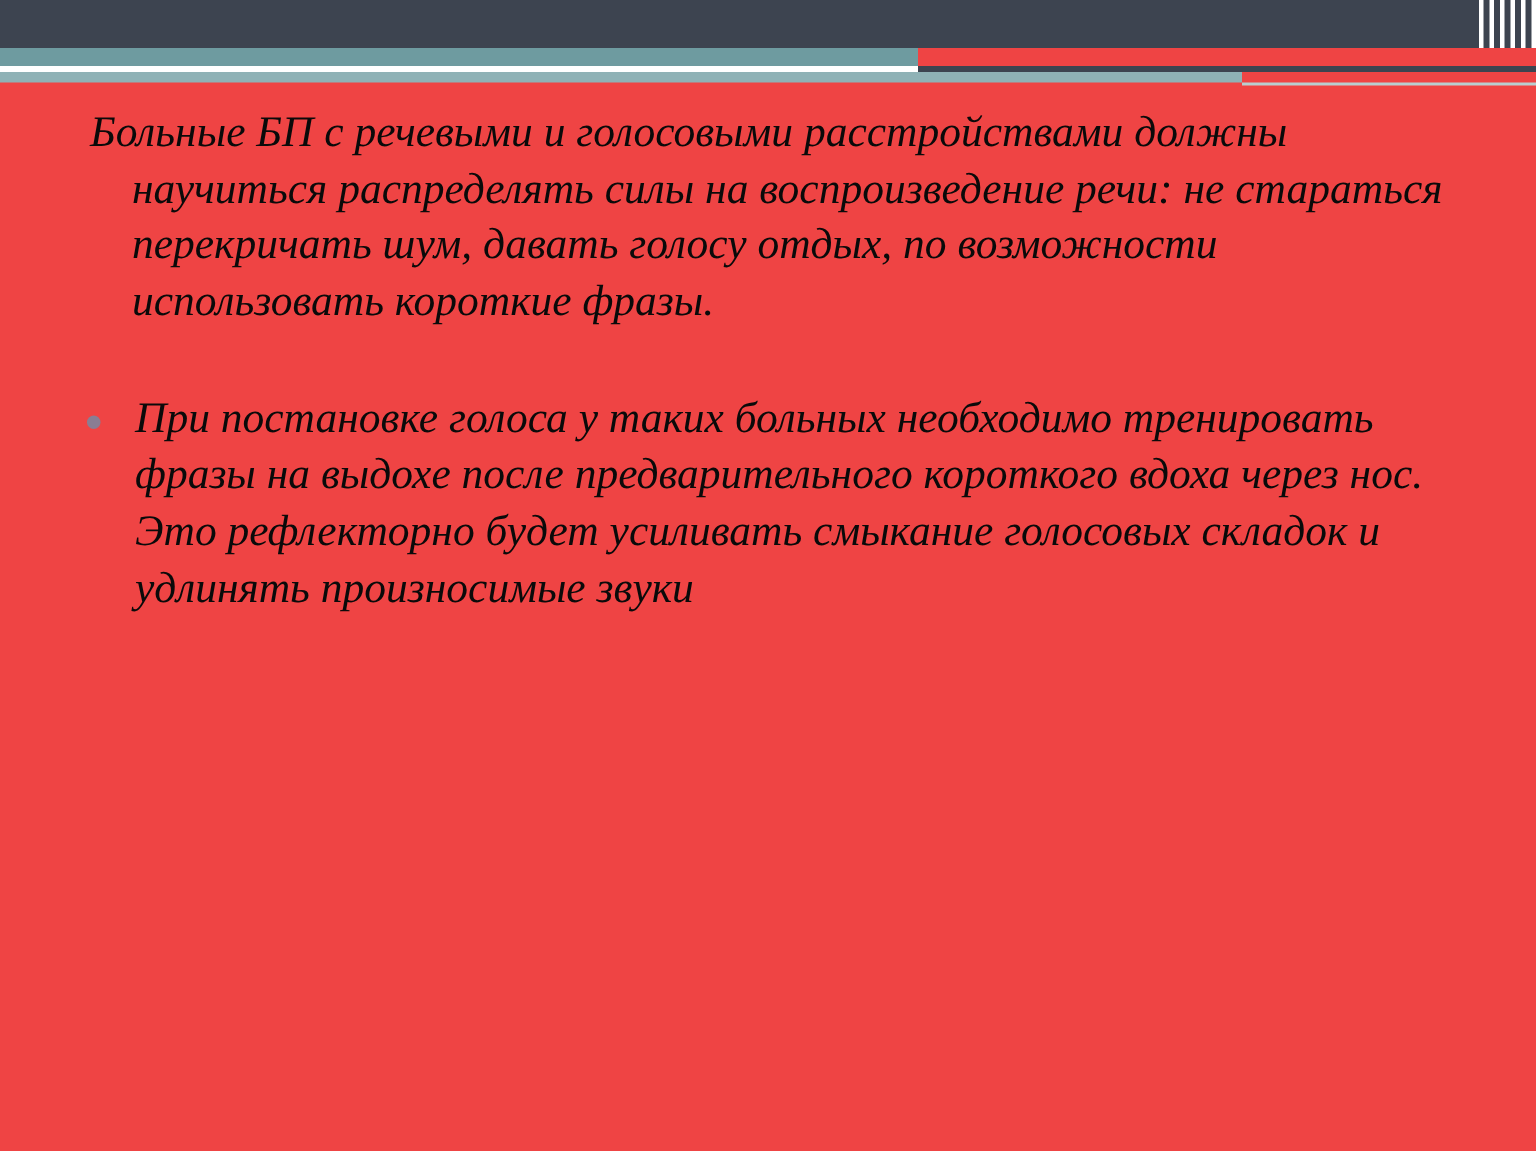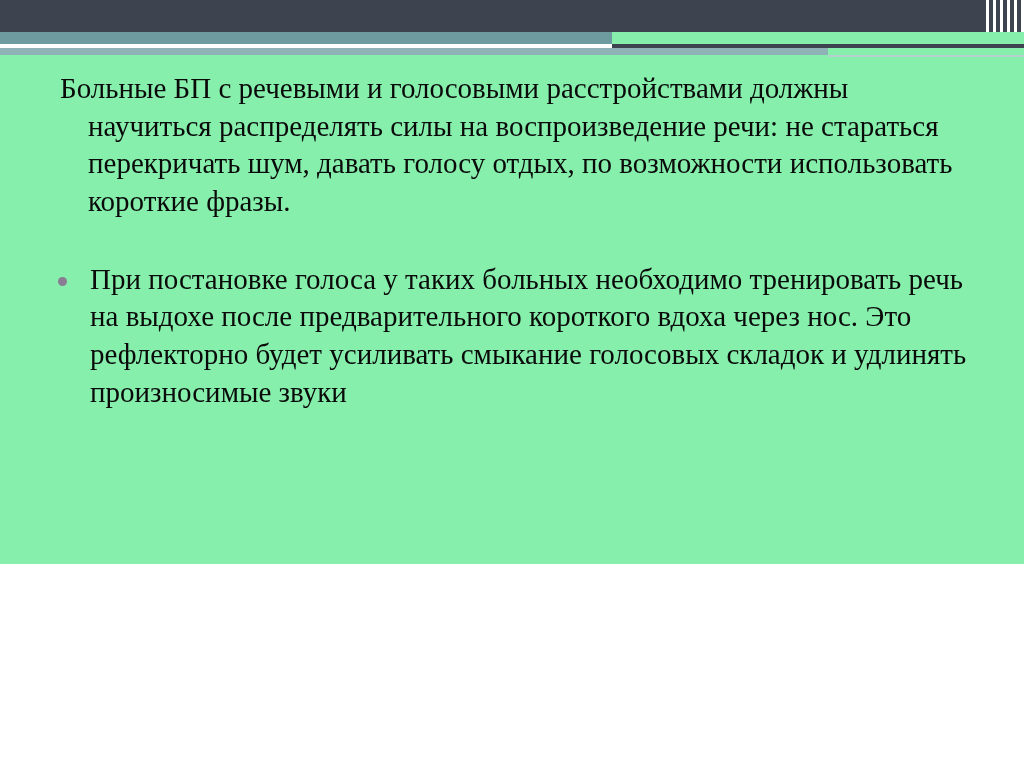--- a/index.html
+++ b/index.html
@@ -10,23 +10,24 @@
     width: 1024px;
     height: 767px;
     background: #ffffff;
     font-family: "Liberation Serif", serif;
     overflow: hidden;
   }
 
   .slide {
     position: relative;
     width: 1024px;
-    height: 564px;
-    background: #86efac;
+    height: 767px;
+    background: #ef4444;
     box-sizing: border-box;
+    font-style: italic;
   }
 
   
   .top-banner {
     position: absolute;
     top: 0;
     left: 0;
     width: 1024px;
     height: 62px;
   }
@@ -172,17 +173,17 @@
     </div>
   </div>
 
   <div class="content">
 
     <p class="para first">Больные БП с речевыми и голосовыми расстройствами должны научиться распределять силы на воспроизведение речи: не стараться перекричать шум, давать голосу отдых, по возможности использовать короткие фразы.</p>
 
 
     <div class="bullet-item">
       <span class="bullet-dot"></span>
-      <span class="bullet-text">При постановке голоса у таких больных необходимо тренировать речь на выдохе после предварительного короткого вдоха через нос. Это рефлекторно будет усиливать смыкание голосовых складок и удлинять произносимые звуки</span>
+      <span class="bullet-text">При постановке голоса у таких больных необходимо тренировать фразы на выдохе после предварительного короткого вдоха через нос. Это рефлекторно будет усиливать смыкание голосовых складок и удлинять произносимые звуки</span>
     </div>
 
   </div>
 </div>
 
 </body></html>

